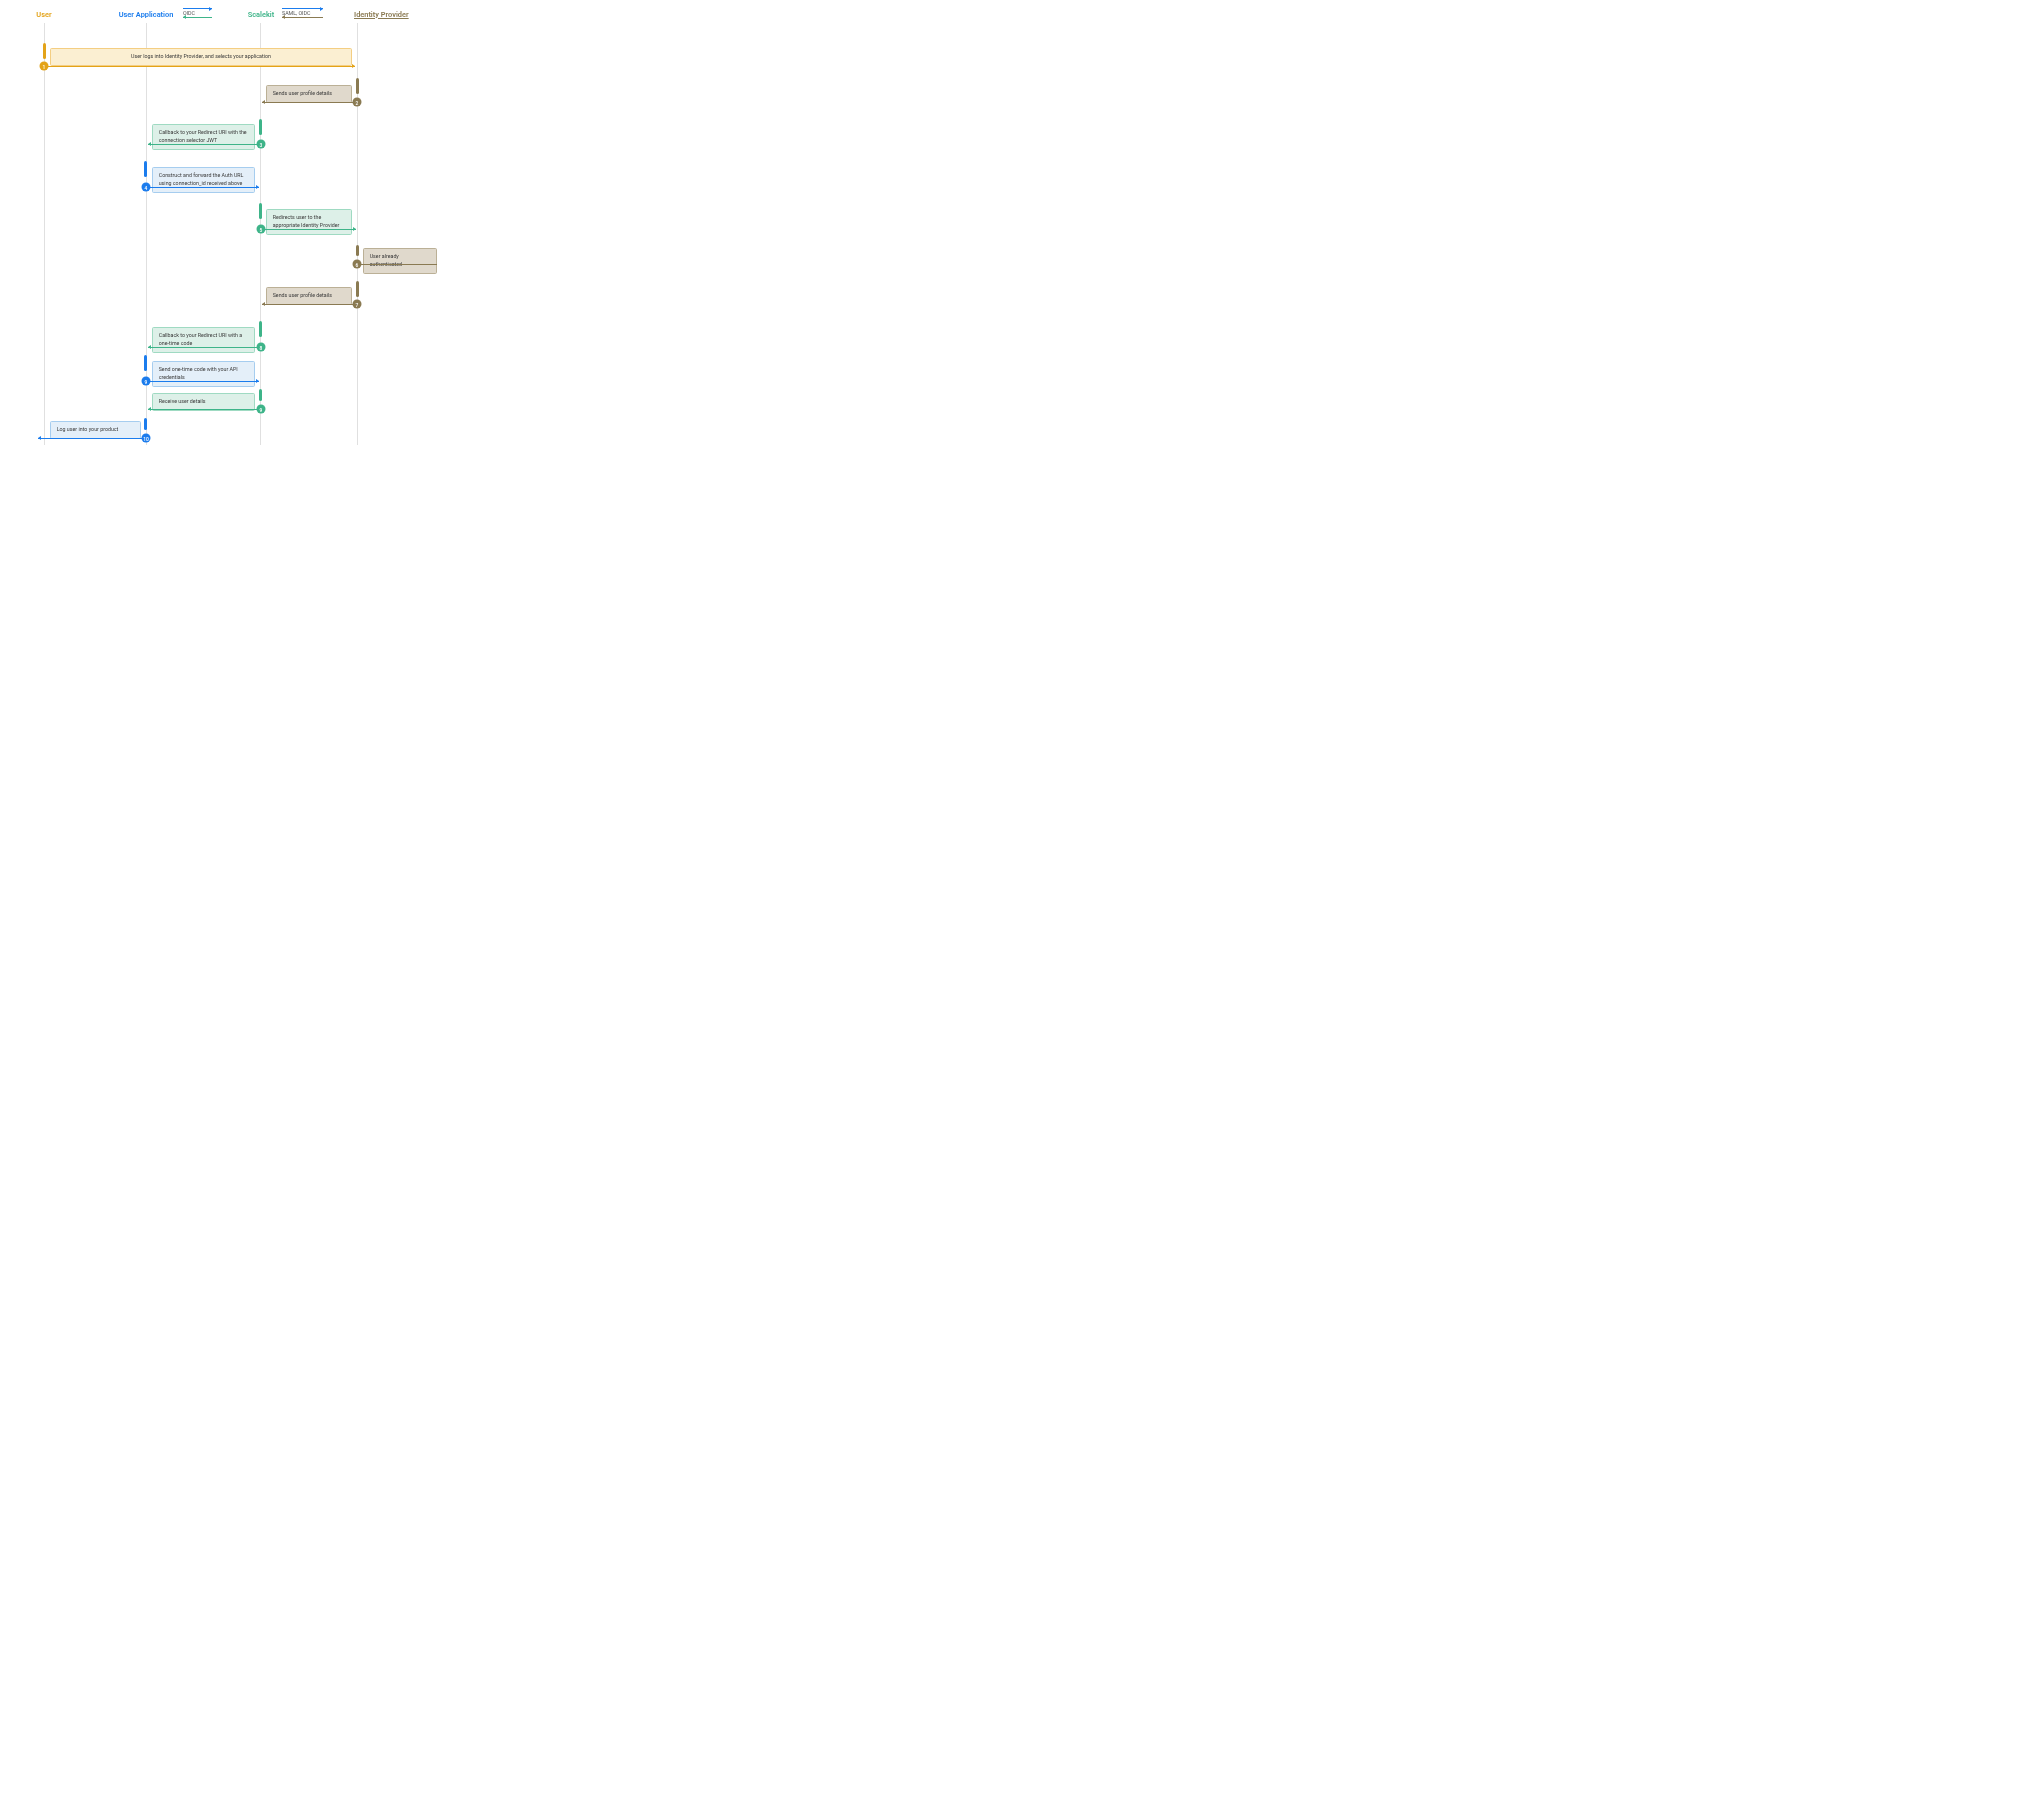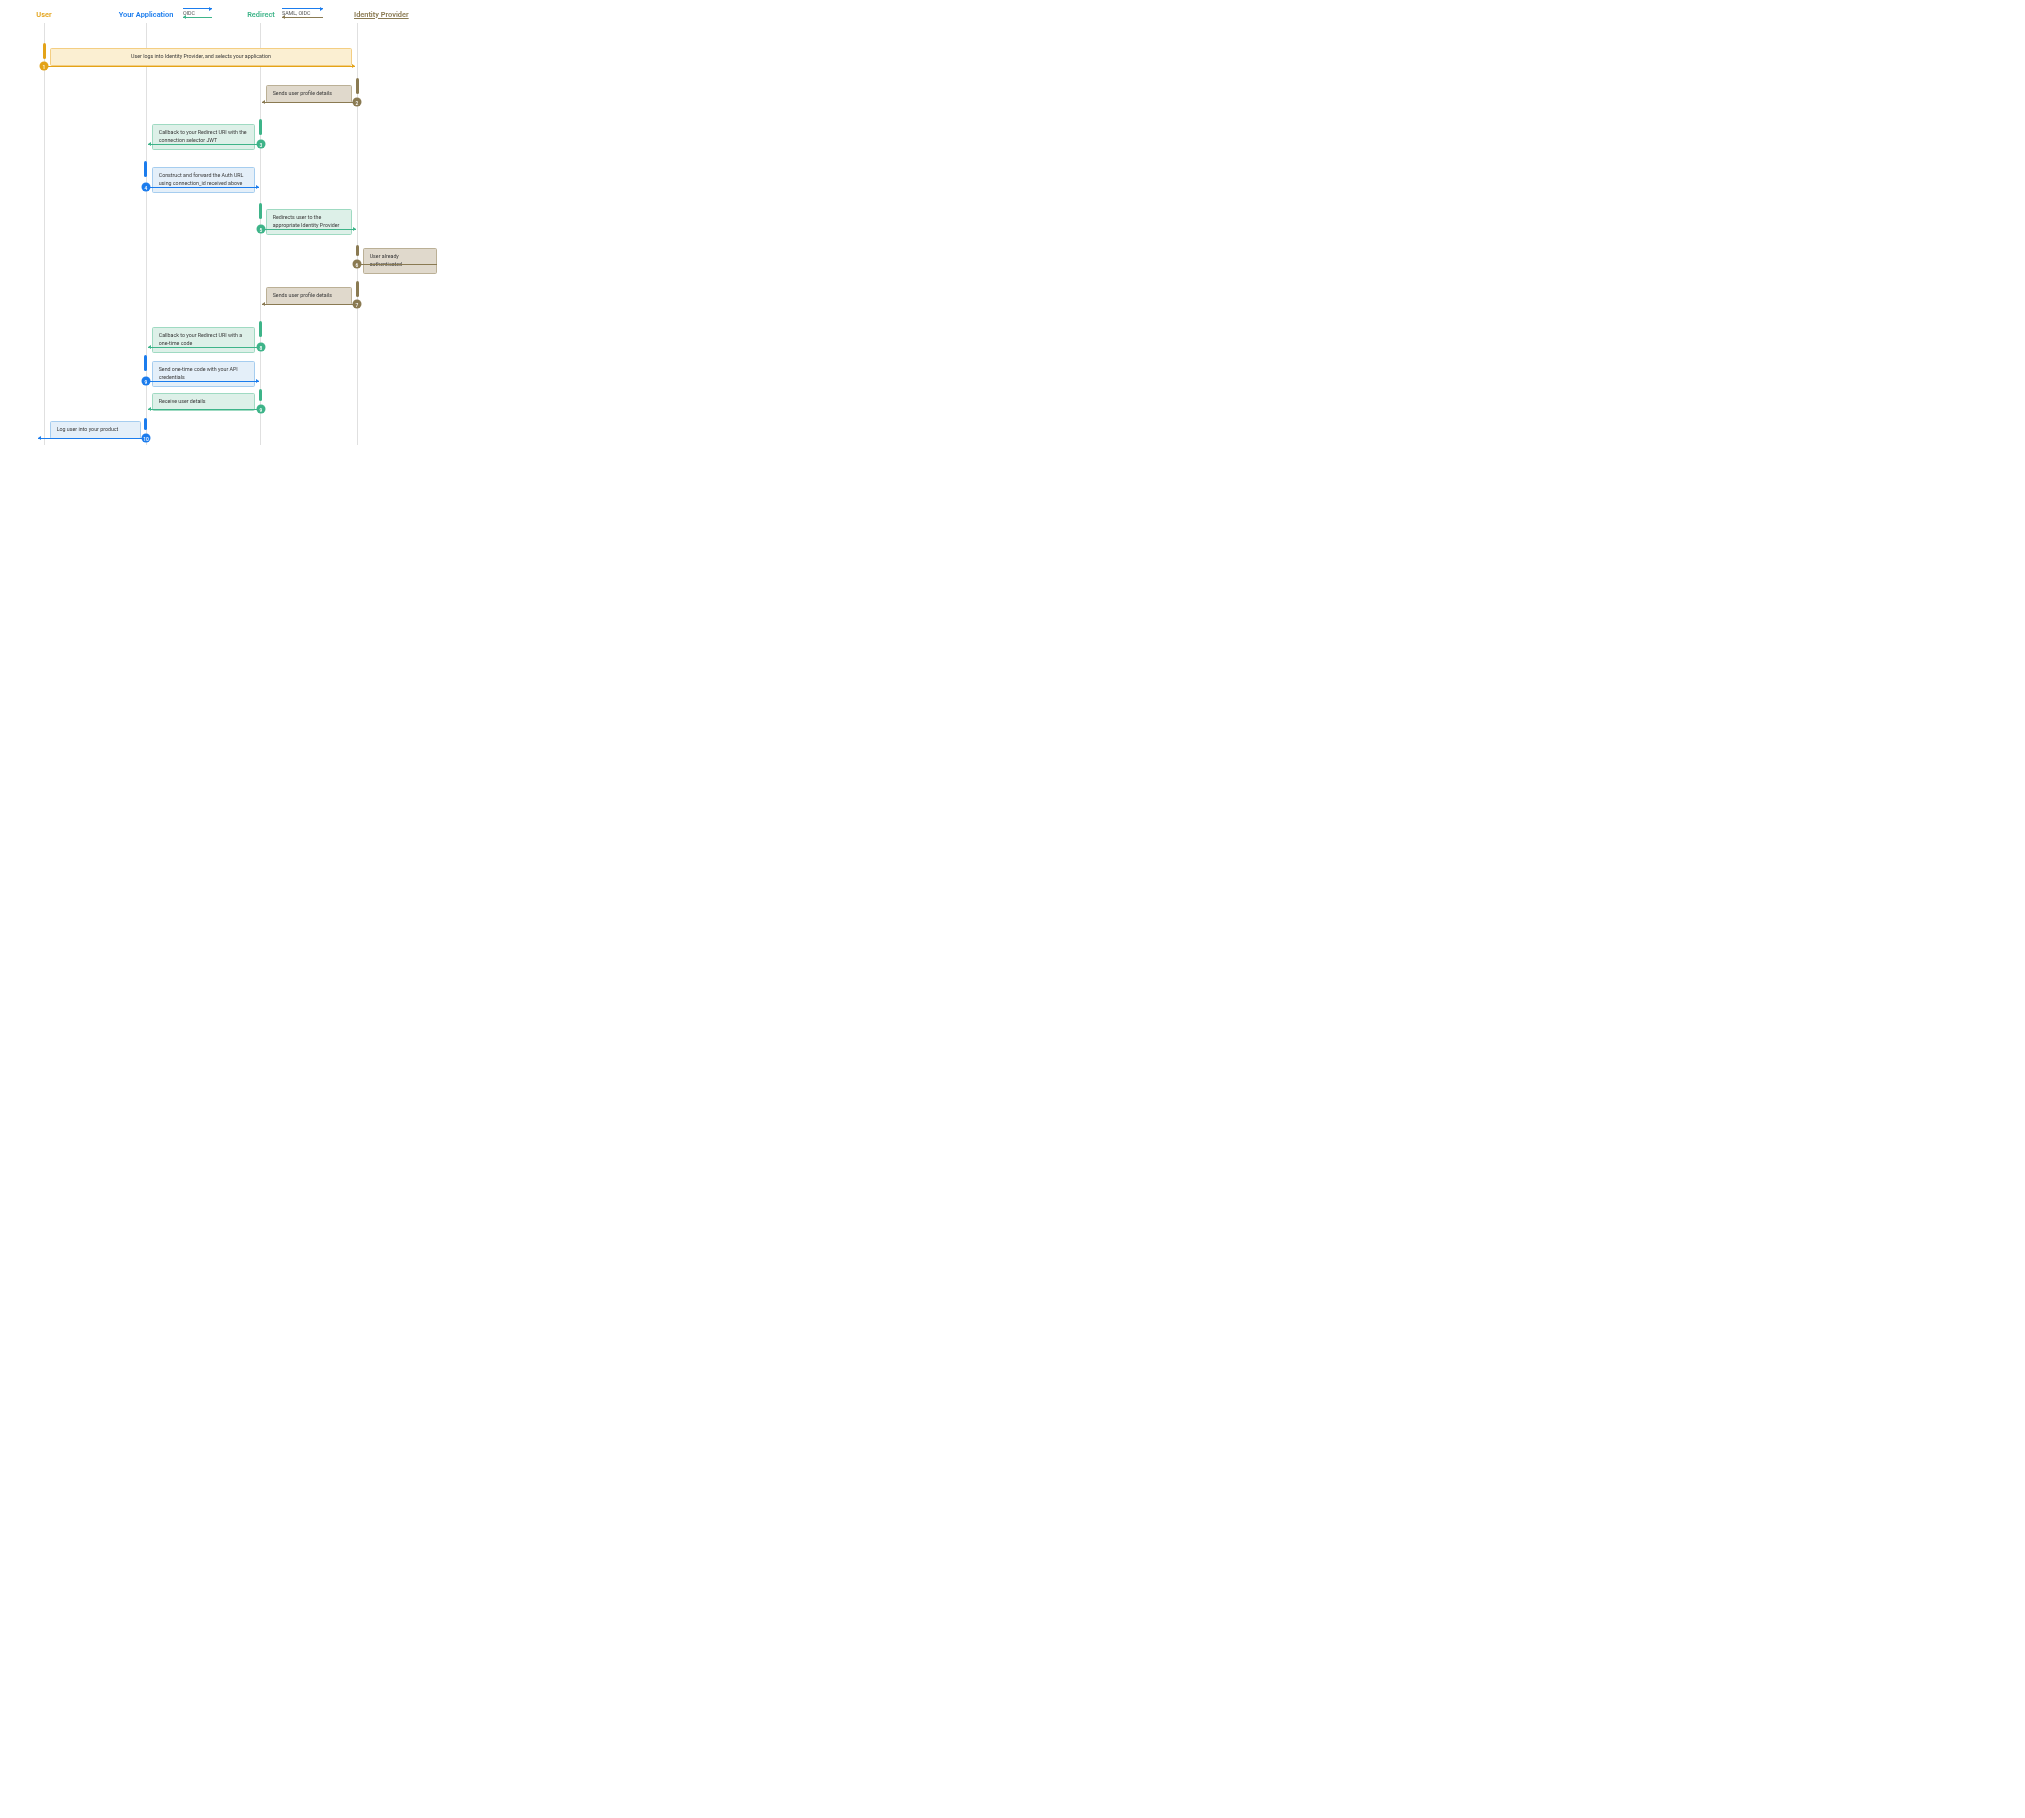--- a/index.html
+++ b/index.html
@@ -130,22 +130,22 @@
   .ar-app  { background: var(--c-app);  color: var(--c-app); }
   .ar-sk   { background: var(--c-scalekit); color: var(--c-scalekit); }
   .ar-idp  { background: var(--c-idp);  color: var(--c-idp); }
 </style>
 </head>
 <body>
 
 <div class="canvas">
 
   <div class="lane-header user">User</div>
-  <div class="lane-header app">Your Application</div>
-  <div class="lane-header scalekit">Redirect</div>
+  <div class="lane-header app">User Application</div>
+  <div class="lane-header scalekit">Scalekit</div>
   <div class="lane-header idp">Identity Provider</div>
 
   <div class="legend-block" style="left:183px;">
     <div style="display:flex; align-items:center; gap:4.1px;">
       <span class="legend-arrow la-right" style="background:var(--c-app);color:var(--c-app);"></span>
     </div>
     <div style="display:flex; align-items:center; gap:4.1px; margin-top:0.8px;">
       <span>OIDC</span>
     </div>
     <div style="display:flex; align-items:center; gap:4.1px; margin-top:0.8px;">

